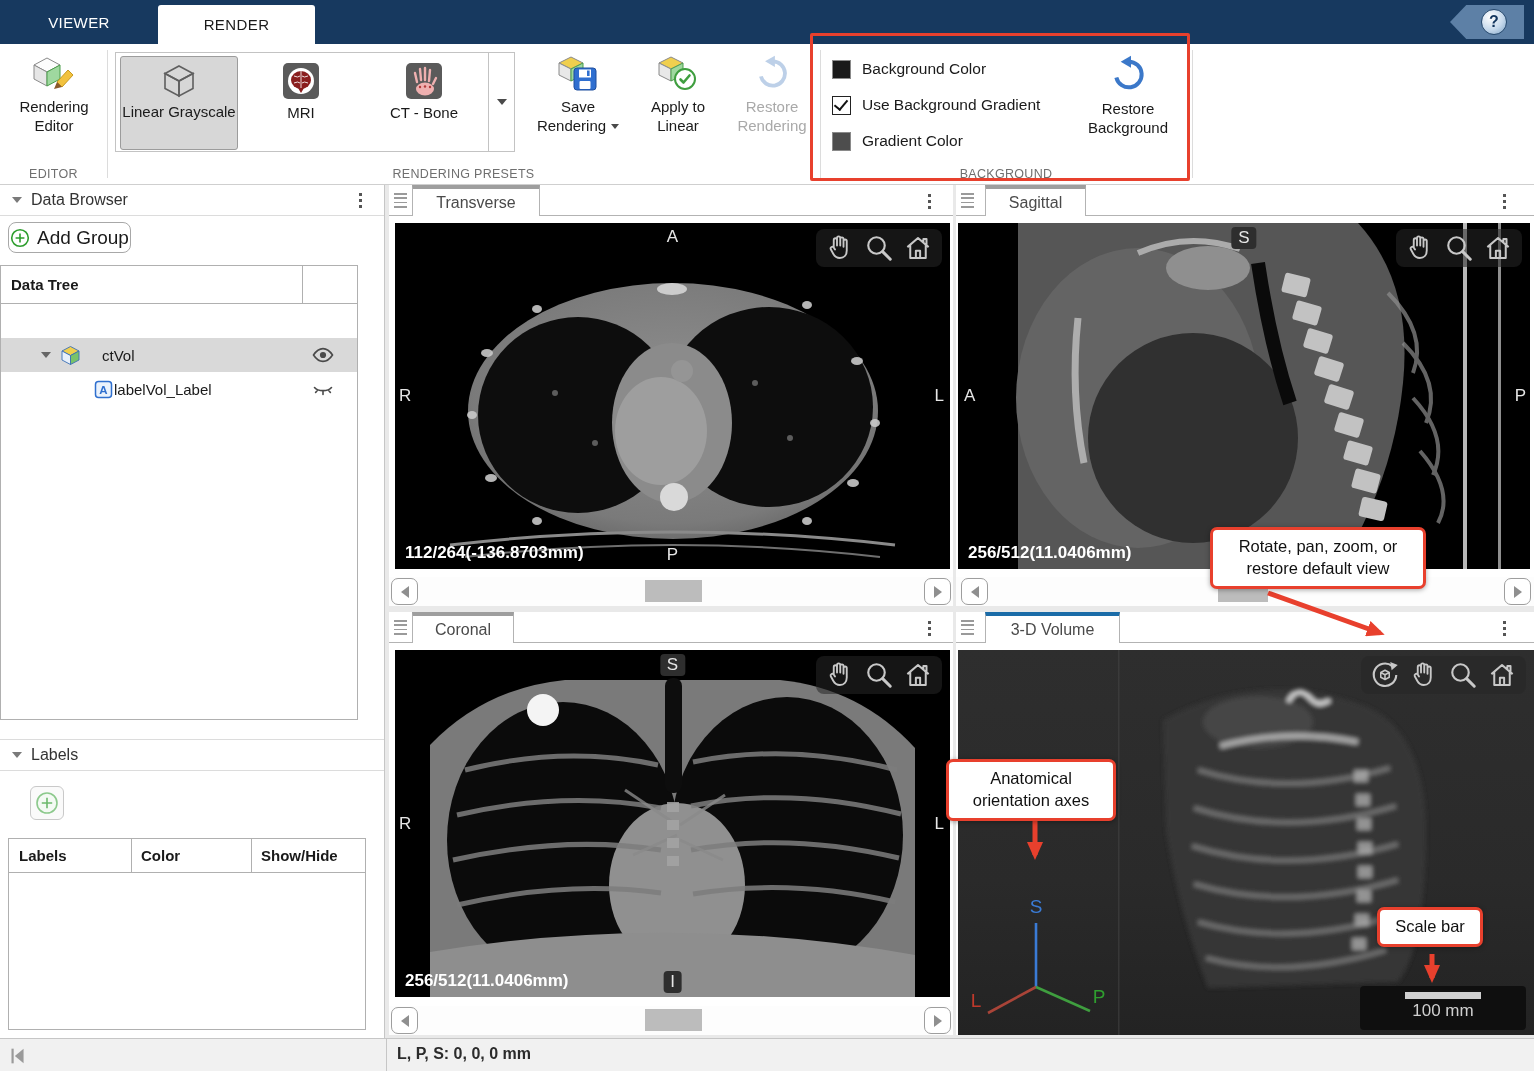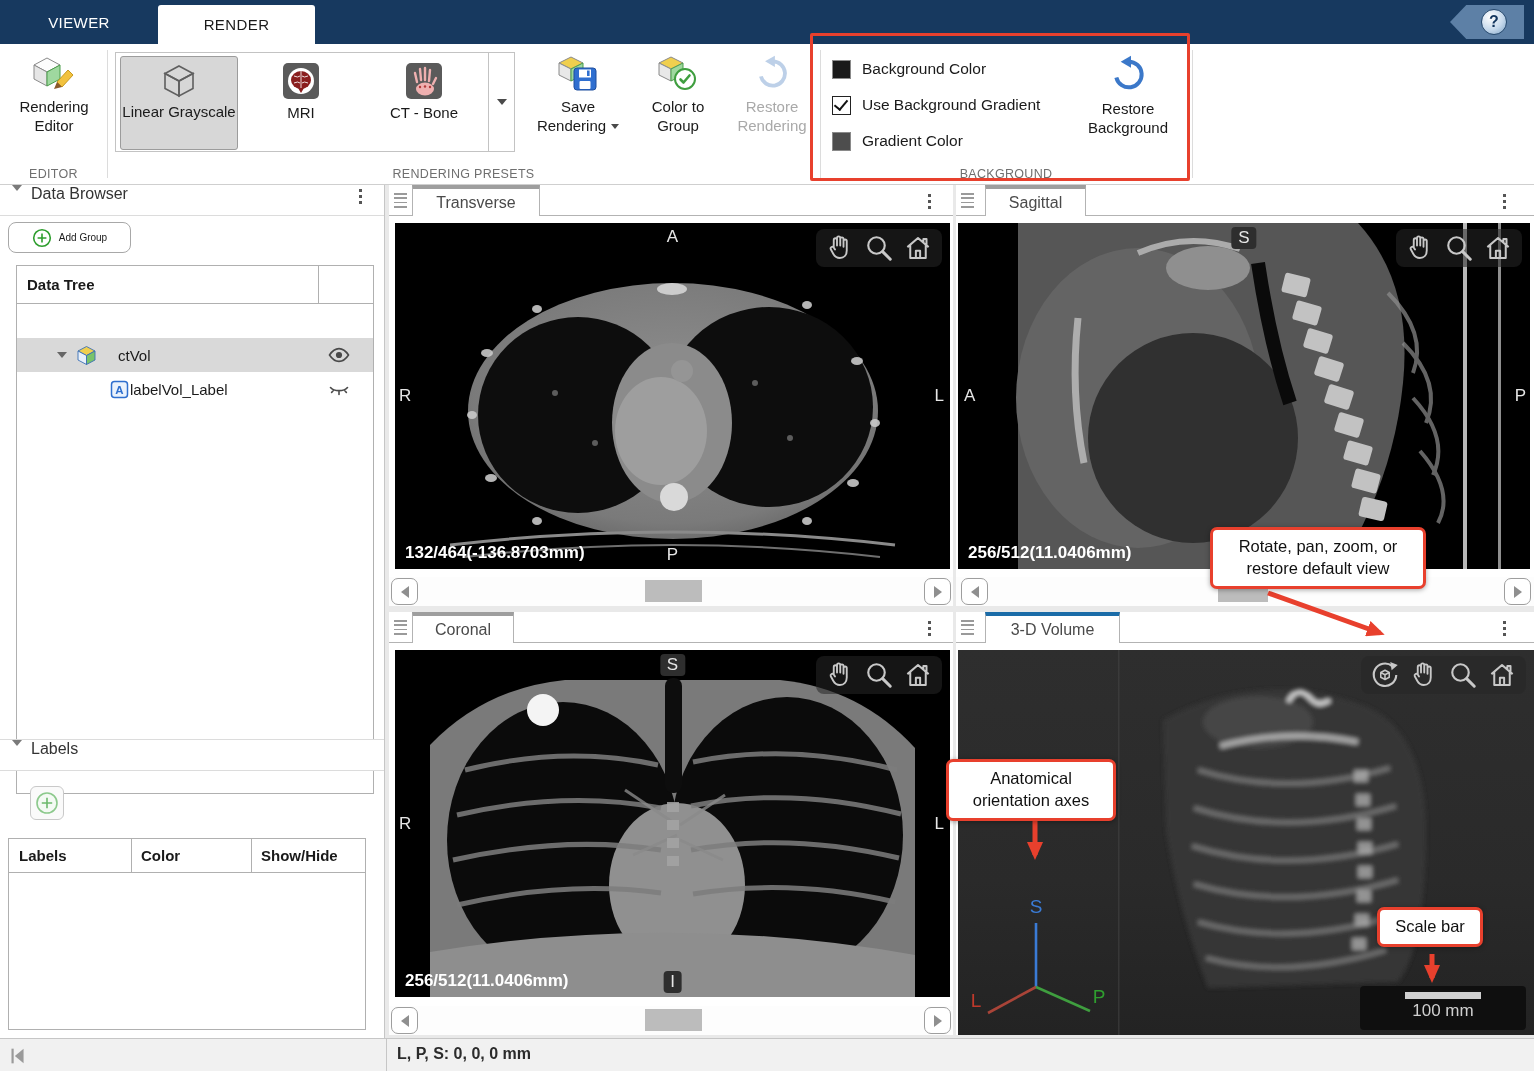--- a/index.html
+++ b/index.html
@@ -48,28 +48,28 @@
   .cb.checked::after { content:""; position:absolute; left:4px; top:0px; width:6px; height:11px;
                        border-right:2.6px solid #111; border-bottom:2.6px solid #111; transform:rotate(40deg); }
   .ribcollapse { position:absolute; left:1499px; top:158px; width:24px; height:18px; }
   .ribcollapse .bar { position:absolute; left:3px; top:1px; width:18px; height:2.5px; background:#8f8f8f; }
   .ribcollapse .tri { position:absolute; left:4px; top:7px; width:0; height:0;
                       border-left:8px solid transparent; border-right:8px solid transparent; border-bottom:9px solid #8f8f8f; }
 
   
   .leftpanel { left:0; top:185px; width:385px; height:853px; background:#fff; border-right:1px solid #c6c6c6; }
   .pnl-hdr { position:absolute; left:0; width:384px; height:31px; background:#fff; border-bottom:1px solid #dcdcdc;
-             display:flex; }
+             display:flex; align-items:center; }
   .pnl-hdr .title { font-size:16px; color:#333; margin-left:9px; }
   .tri-collapse { width:0; height:0; border-left:5px solid transparent; border-right:5px solid transparent;
                   border-top:6px solid #7a7a7a; margin-left:12px; }
   .kebab { display:flex; flex-direction:column; gap:3px; align-items:center; padding:4px; }
   .kebab i { width:3px; height:3px; background:#555; border-radius:0; display:block; }
   .addgroup { position:absolute; left:8px; top:37px; width:123px; height:31px; border:1px solid #a8a8a8; border-radius:8px;
-              background:#fff; display:flex; align-items:center; justify-content:center; gap:7px; font-size:10px; }
+              background:#fff; display:flex; align-items:center; justify-content:center; gap:7px; font-size:19px; }
   .dtable { position:absolute; background:#fff; border:1px solid #b0b0b0; }
   .dtable .thead { position:absolute; left:0; top:0; width:100%; border-bottom:1px solid #b0b0b0;
                    font-weight:bold; font-size:15px; display:flex; align-items:center; }
   .treerow { position:absolute; left:0; width:100%; height:34px; display:flex; align-items:center; font-size:15px; }
   .treerow.selected { background:#d9d9d9; }
   .expander { width:0; height:0; border-left:5px solid transparent; border-right:5px solid transparent;
               border-top:6px solid #666; }
   .plusbtn { position:absolute; left:30px; top:48px; width:34px; height:34px; border:1px solid #c9c9c9; border-radius:6px;
              background:#fafafa; display:flex; align-items:center; justify-content:center; }
 
@@ -240,21 +240,21 @@
       </span>
     </div>
     <div class="rbtn" style="left:633px;top:10px;width:90px">
       <svg class="ric" width="40" height="38" viewBox="0 0 40 38">
         <polygon points="13,3 25,9 13,15 1,9" fill="#f0cf4e" stroke="#8a8a8a"></polygon>
         <polygon points="1,9 13,15 13,27 1,21" fill="#e8e8e8" stroke="#8a8a8a"></polygon>
         <polygon points="25,9 13,15 13,27 25,21" fill="#9fd89f" stroke="#4a9e4a"></polygon>
         <circle cx="27" cy="25" r="10" fill="#fff" stroke="#3f9e3f" stroke-width="2"></circle>
         <path d="M22.5 25.5 l3 3 l6 -7" fill="none" stroke="#3f9e3f" stroke-width="2.6" stroke-linecap="round" stroke-linejoin="round"></path>
       </svg>
-      <span>Color to Group</span>
+      <span>Apply to Linear</span>
     </div>
     <div class="rbtn disabled" style="left:727px;top:10px;width:90px">
       <svg class="ric" width="38" height="38" viewBox="0 0 24 24" style="color:#bdd0e8">
         <use href="#i-restore"></use>
       </svg>
       <span>Restore Rendering</span>
     </div>
     <div class="rsep" style="left:820px"></div>
 
     <div class="abs" style="left:832px;top:13px">
@@ -301,21 +301,21 @@
     </div>
 
     <div class="addgroup">
       <svg width="20" height="20" viewBox="0 0 20 20">
         <circle cx="10" cy="10" r="8.3" fill="#fff" stroke="#2e9e2e" stroke-width="1.6"></circle>
         <path d="M10 5.6 V14.4 M5.6 10 H14.4" stroke="#2e9e2e" stroke-width="1.6"></path>
       </svg>
       <span>Add Group</span>
     </div>
 
-    <div class="dtable" style="left:16px;top:80px;width:358px;height:529px">
+    <div class="dtable" style="left:0;top:80px;width:358px;height:455px">
       <div class="thead" style="height:38px">
         <span style="margin-left:10px">Data Tree</span>
         <span style="position:absolute;right:54px;top:0;width:1px;height:38px;background:#b0b0b0"></span>
       </div>
       <div class="treerow selected" style="top:72px">
         <span class="expander" style="margin-left:40px"></span>
         <svg width="21" height="21" viewBox="0 0 21 21" style="margin-left:9px">
           <polygon points="10.5,1.5 19,6 10.5,10.5 2,6" fill="#f0cf4e" stroke="#3b6fb5" stroke-width=".9"></polygon>
           <polygon points="2,6 10.5,10.5 10.5,19.5 2,15" fill="#e8f0fa" stroke="#3b6fb5" stroke-width=".9"></polygon>
           <polygon points="19,6 10.5,10.5 10.5,19.5 19,15" fill="#79c36a" stroke="#3b6fb5" stroke-width=".9"></polygon>
@@ -430,21 +430,21 @@
       <svg width="30" height="30" viewBox="0 0 24 24">
           <use href="#i-hand"></use>
         </svg>
       <svg width="30" height="30" viewBox="0 0 24 24">
           <use href="#i-zoom"></use>
         </svg>
       <svg width="30" height="30" viewBox="0 0 24 24">
           <use href="#i-home"></use>
         </svg>
     </div>
-    <span class="slice">132/464(-136.8703mm)</span>
+    <span class="slice">112/264(-136.8703mm)</span>
   </div>
 
   <div class="scroll" style="left:389px;top:577px;width:564px">
     <div class="sbtn" style="left:2px">
         <span class="l"></span>
       </div>
     <div class="sthumb" style="left:256px;width:57px"></div>
     <div class="sbtn" style="right:2px">
         <span class="r"></span>
       </div>

